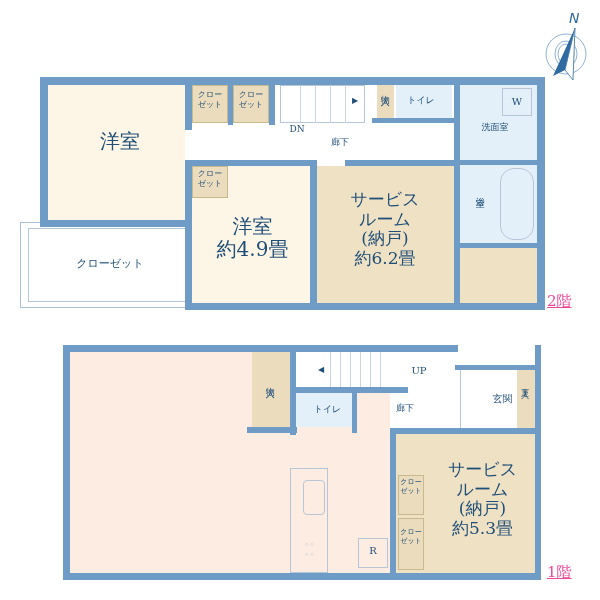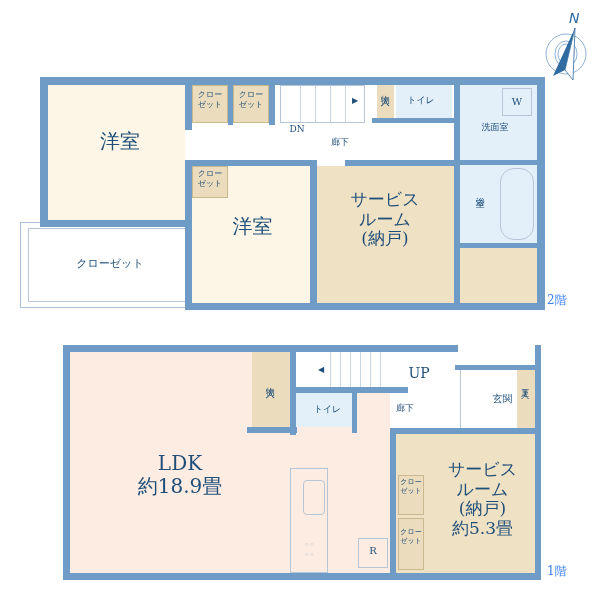--- a/index.html
+++ b/index.html
@@ -5,21 +5,21 @@
   html,body{margin:0;padding:0;background:#ffffff;}
   body{width:600px;height:600px;position:relative;overflow:hidden;font-family:"DejaVu Serif","Liberation Serif",serif;color:#1f4e79;}
   .abs{position:absolute;}
   .room{position:absolute;box-sizing:border-box;}
   .wall{position:absolute;background:#6f9cc7;}
   .label{position:absolute;text-align:center;color:#1f4e79;line-height:1.15;}
   .big{font-size:20px;}
   .mid{font-size:11px;}
   .sm{font-size:8px;line-height:1.25;}
   .vert{writing-mode:vertical-rl;font-size:9px;letter-spacing:1px;}
-  .floor-tag{position:absolute;font-size:12px;color:#3b82f6;}
+  .floor-tag{position:absolute;font-size:15px;color:#ec4899;text-decoration:underline;}
   .stair-line{position:absolute;background:#c8d6e4;width:1px;}
   .thin{position:absolute;border:1px solid #b7c6d6;box-sizing:border-box;}
 </style>
 </head>
 <body>
 
 <div class="abs" style="left:543px;top:10px;width:50px;height:70px;">
   <div style="position:absolute;left:26px;top:0;font-size:14px;font-style:italic;font-family:'DejaVu Sans',sans-serif;color:#2f6aa0;">N</div>
   <svg width="50" height="60" style="position:absolute;left:0;top:14px;" viewBox="0 0 50 60">
     <ellipse cx="23" cy="30" rx="20" ry="20" fill="none" stroke="#8fb3d6" stroke-width="1"></ellipse>
@@ -95,69 +95,67 @@
   <div class="wall" style="left:185px;top:160px;width:130px;height:6px;"></div>
   <div class="room" style="left:192px;top:166px;width:36px;height:32px;background:#eadcbc;border:1px solid #c9b98f;"></div>
   <div class="label sm" style="left:192px;top:169px;width:36px;">
     <div>クロー</div>
     <div>ゼット</div>
   </div>
   <div class="room" style="left:192px;top:198px;width:118px;height:105px;background:#fdf6e6;"></div>
   <div class="room" style="left:228px;top:166px;width:82px;height:32px;background:#fdf6e6;"></div>
   <div class="label big" style="left:195px;top:215px;width:115px;">
     <div>洋室</div>
+    <div>約4.9畳</div>
   </div>
 
   <div class="wall" style="left:310px;top:160px;width:7px;height:150px;"></div>
   <div class="wall" style="left:345px;top:160px;width:115px;height:6px;"></div>
   <div class="room" style="left:317px;top:166px;width:137px;height:137px;background:#efe1c3;"></div>
   <div class="label big" style="left:320px;top:190px;width:130px;font-size:17px;">
     <div>サービス</div>
     <div>ルーム</div>
     <div>(納戸)</div>
+    <div>約6.2畳</div>
   </div>
 
   <div class="floor-tag" style="left:547px;top:292px;">2階</div>
 </div>
 
 <div class="abs" style="left:0;top:0;width:600px;height:600px;">
 
   <div class="wall" style="left:63px;top:345px;width:395px;height:7px;"></div>
   <div class="wall" style="left:63px;top:345px;width:7px;height:235px;"></div>
   <div class="wall" style="left:63px;top:573px;width:478px;height:7px;"></div>
   <div class="wall" style="left:535px;top:345px;width:6px;height:235px;"></div>
   <div class="wall" style="left:455px;top:365px;width:85px;height:5px;"></div>
 
   <div class="room" style="left:70px;top:352px;width:320px;height:221px;background:#fdece2;"></div>
   <div class="room" style="left:70px;top:352px;width:225px;height:80px;background:#fdece2;"></div>
-  <div class="label big" style="left:120px;top:452px;width:120px;">
-    <div>LDK</div>
-    <div>約18.9畳</div>
-  </div>
 
   <div class="thin" style="left:290px;top:468px;width:38px;height:105px;"></div>
   <div class="thin" style="left:303px;top:480px;width:22px;height:35px;border-radius:4px;"></div>
   <div class="abs" style="left:304px;top:540px;font-size:9px;color:#a9b8c8;">◦◦<br>◦◦</div>
   <div class="thin" style="left:358px;top:538px;width:30px;height:30px;"></div>
   <div class="label mid" style="left:358px;top:545px;width:30px;font-size:10px;">R</div>
 
   <div class="wall" style="left:247px;top:427px;width:50px;height:6px;"></div>
   <div class="room" style="left:252px;top:352px;width:38px;height:75px;background:#eadcbc;"></div>
   <div class="label vert" style="left:265px;top:380px;">物入</div>
   <div class="wall" style="left:290px;top:345px;width:6px;height:90px;"></div>
 
   <div class="room" style="left:296px;top:352px;width:115px;height:38px;background:#fff;"></div>
   <div class="stair-line" style="left:330px;top:352px;height:38px;"></div>
   <div class="stair-line" style="left:340px;top:352px;height:38px;"></div>
   <div class="stair-line" style="left:350px;top:352px;height:38px;"></div>
   <div class="stair-line" style="left:360px;top:352px;height:38px;"></div>
   <div class="stair-line" style="left:370px;top:352px;height:38px;"></div>
   <div class="stair-line" style="left:380px;top:352px;height:38px;"></div>
   <div class="abs" style="left:318px;top:365px;font-size:8px;color:#1f4e79;">◀</div>
-  <div class="label mid" style="left:404px;top:365px;width:30px;font-size:14px;">UP</div>
+  <div class="label mid" style="left:404px;top:365px;width:30px;font-size:10px;">UP</div>
   <div class="wall" style="left:296px;top:387px;width:112px;height:6px;"></div>
 
   <div class="room" style="left:296px;top:393px;width:56px;height:34px;background:#e3f0fa;"></div>
   <div class="label mid" style="left:305px;top:404px;width:45px;font-size:9px;">トイレ</div>
   <div class="wall" style="left:352px;top:393px;width:5px;height:40px;"></div>
   <div class="label mid" style="left:385px;top:403px;width:40px;font-size:9px;">廊下</div>
 
   <div class="room" style="left:460px;top:370px;width:55px;height:60px;background:#fff;border-left:1px solid #b7c6d6;"></div>
   <div class="label mid" style="left:480px;top:393px;width:45px;font-size:10px;">玄関</div>
   <div class="room" style="left:517px;top:370px;width:18px;height:60px;background:#eadcbc;"></div>

